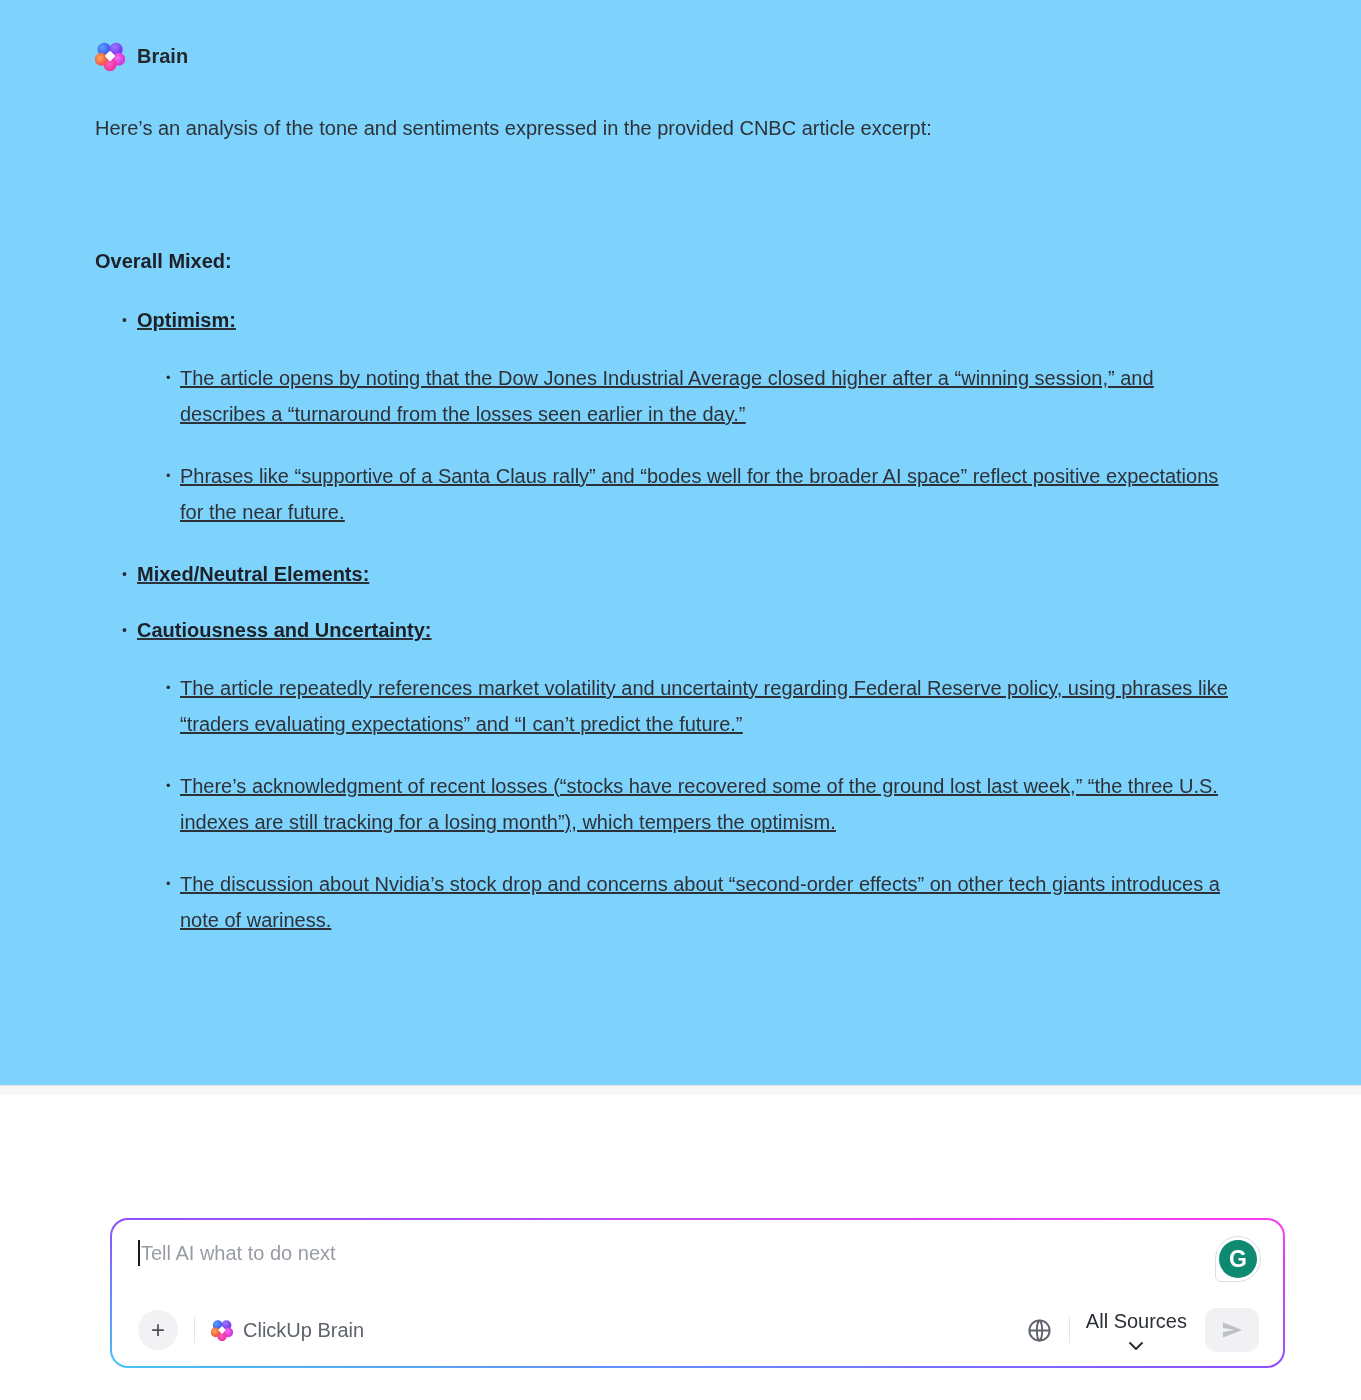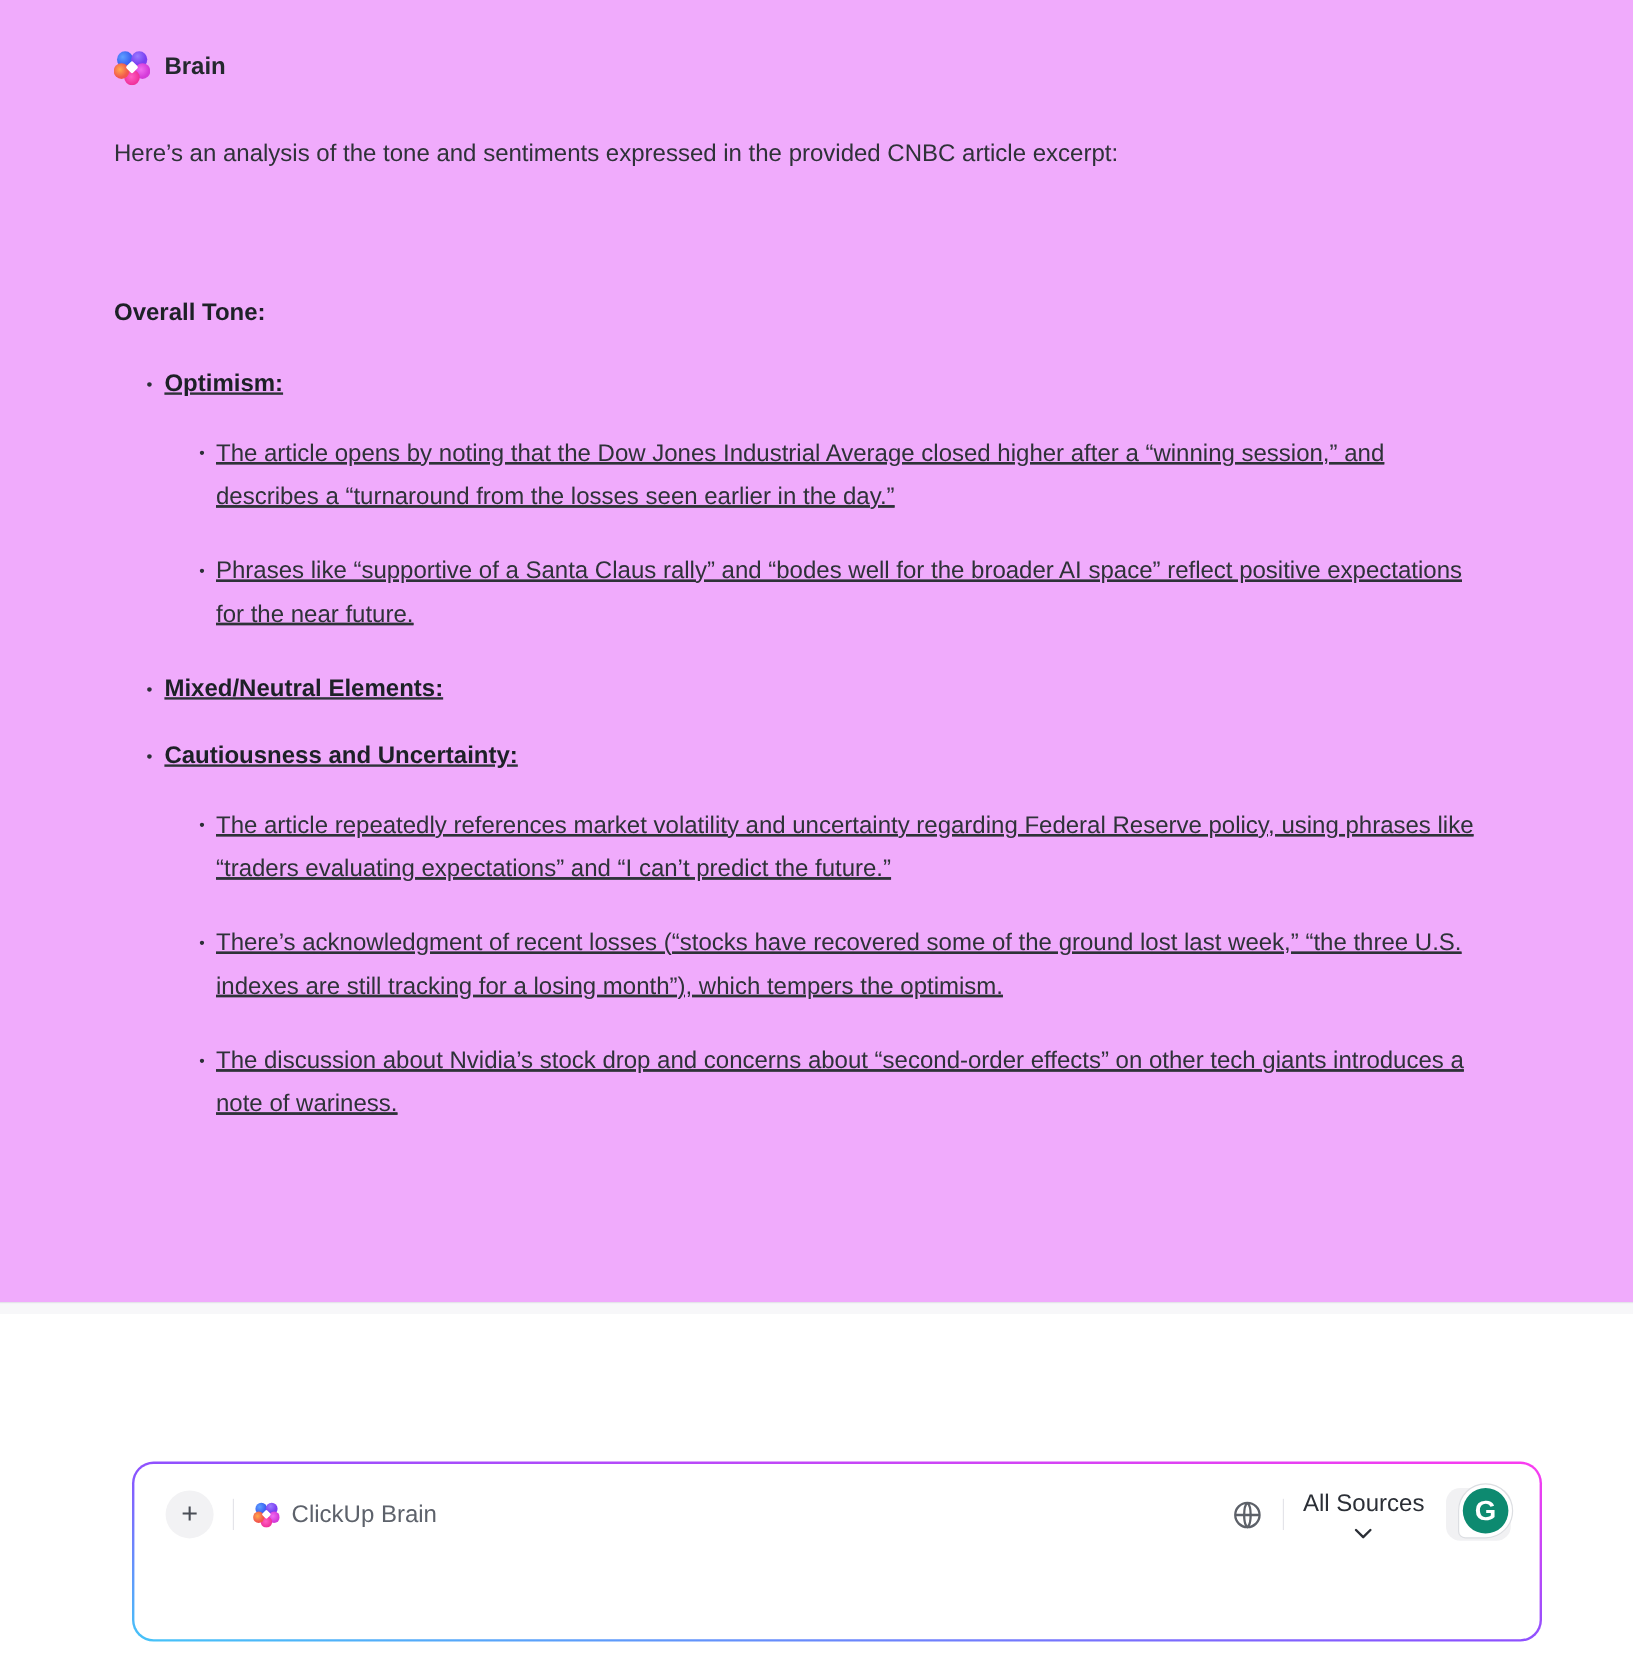--- a/index.html
+++ b/index.html
@@ -1,18 +1,18 @@
 <!DOCTYPE html>
 <html><head>
 <meta charset="utf-8">
 <style>
   * { margin:0; padding:0; box-sizing:border-box; }
   html,body { width:1361px; height:1400px; background:#ffffff; overflow:hidden;
               font-family:"Liberation Sans", sans-serif; color:#2e3238; }
-  .page { position:relative; width:1361px; height:1095px; background:#f0abfc; }
+  .page { position:relative; width:1361px; height:1095px; background:#7dd3fc; }
 
   
   .message { padding:38px 130px 0 95px; font-size:20px; line-height:36px; }
   .msg-header { display:flex; align-items:center; gap:12px; margin-bottom:36px; }
   .sender-name { font-size:20px; font-weight:600; color:#24282e; }
   .intro { margin-bottom:100px; }
   h3.sec-heading { font-size:20px; font-weight:700; color:#1d2127; margin:0 0 26px 0; line-height:30px; }
   .para { margin-bottom:72px; }
   .sentiment-gap { margin-bottom:70px !important; }
 
@@ -97,21 +97,21 @@
           <circle cx="12" cy="18.9" r="5.2" fill="url(#pMagenta)"></circle>
           <circle cx="5" cy="14.6" r="5.2" fill="url(#pOrange)"></circle>
           <rect x="8.9" y="8.9" width="6.2" height="6.2" rx="1.2" fill="#ffffff" transform="rotate(45 12 12)"></rect>
         </svg>
       </span>
       <span class="sender-name">Brain</span>
     </div>
 
     <div class="intro">Here’s an analysis of the tone and sentiments expressed in the provided CNBC article excerpt:</div>
 
-    <h3 class="sec-heading">Overall Tone:</h3>
+    <h3 class="sec-heading">Overall Mixed:</h3>
 
 
     <ul>
 
       <li class="li1">
         <span class="b-label">Optimism:</span>
         <ul class="ul2">
           <li class="li2"><span>The article opens by noting that the Dow Jones Industrial Average closed higher after a “winning session,” and describes a “turnaround from the losses seen earlier in the day.”</span></li>
           <li class="li2"><span>Phrases like “supportive of a Santa Claus rally” and “bodes well for the broader AI space” reflect positive expectations for the near future.</span></li>
         </ul>
@@ -129,20 +129,24 @@
           <li class="li2"><span>The discussion about Nvidia’s stock drop and concerns about “second-order effects” on other tech giants introduces a note of wariness.</span></li>
         </ul>
       </li>
 
     </ul>
   </div>
 
   <div class="composer">
     <div class="composer-inner">
 
+      <div class="prompt-row">
+        <span class="caret"></span>
+        <span class="placeholder">Tell AI what to do next</span>
+      </div>
 
       <div class="grammarly">
         <div class="grammarly-disk">G</div>
       </div>
 
       <div class="toolbar-row">
 
         <div class="tb-left">
           <button class="plus-btn">+</button>
           <div class="v-div"></div>

